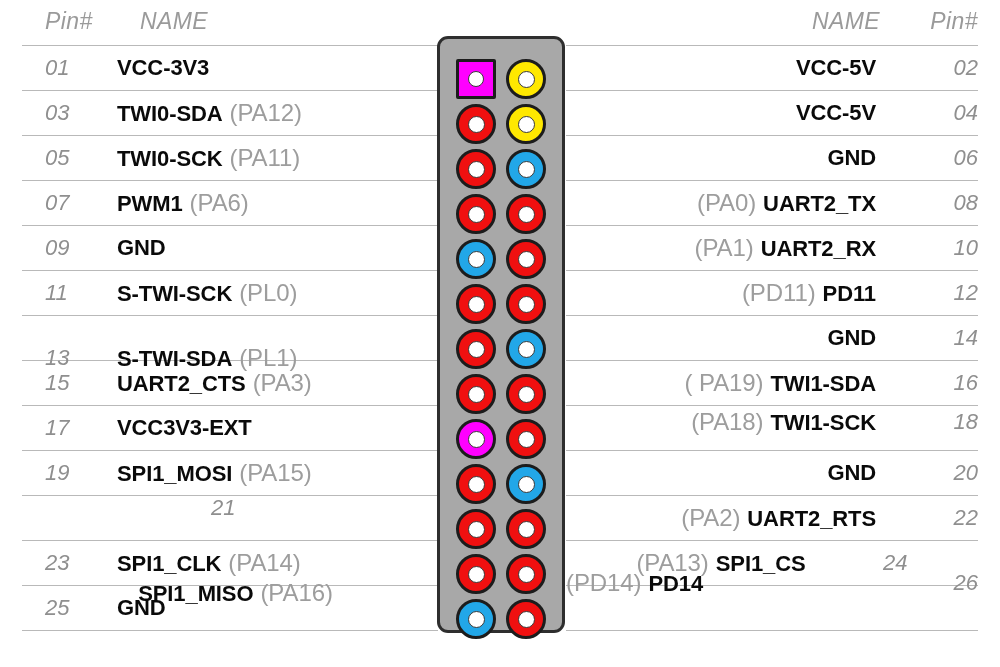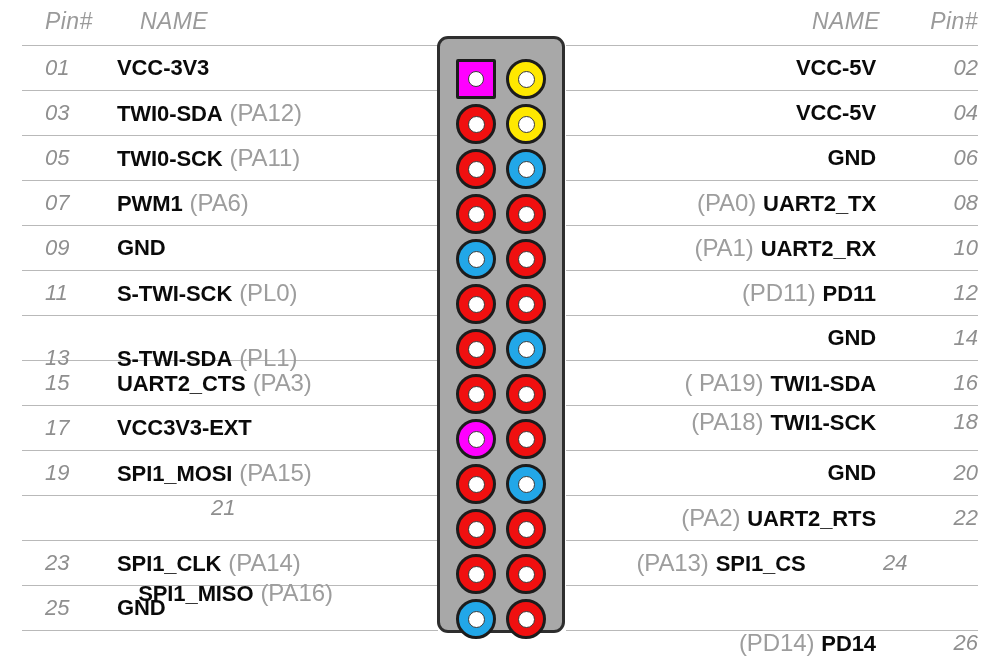--- a/index.html
+++ b/index.html
@@ -266,21 +266,21 @@
         <div class="pinnum">20</div>
       </div>
       <div class="row row-right" style="top: 495px;">
         <div class="namecell"><span class="alt">(PA2)</span><span class="signal">UART2_RTS</span></div>
         <div class="pinnum">22</div>
       </div>
       <div class="row row-right" style="top: 540px; justify-content: center;">
         <div class="namecell"><span class="alt">(PA13)</span><span class="signal">SPI1_CS</span></div>
         <div class="pinnum">24</div>
       </div>
-      <div class="row row-right" style="top: 620px;">
+      <div class="row row-right" style="top: 560px; justify-content: space-between;">
         <div class="namecell"><span class="alt">(PD14)</span><span class="signal">PD14</span></div>
         <div class="pinnum">26</div>
       </div>
     </div>
 
   <div id="connector">
     <div class="pingrid" id="pingrid">
         <div class="pin square col-odd" style="top: 20px; background: rgb(255, 0, 255);">
           <div class="hole"></div>
         </div>

